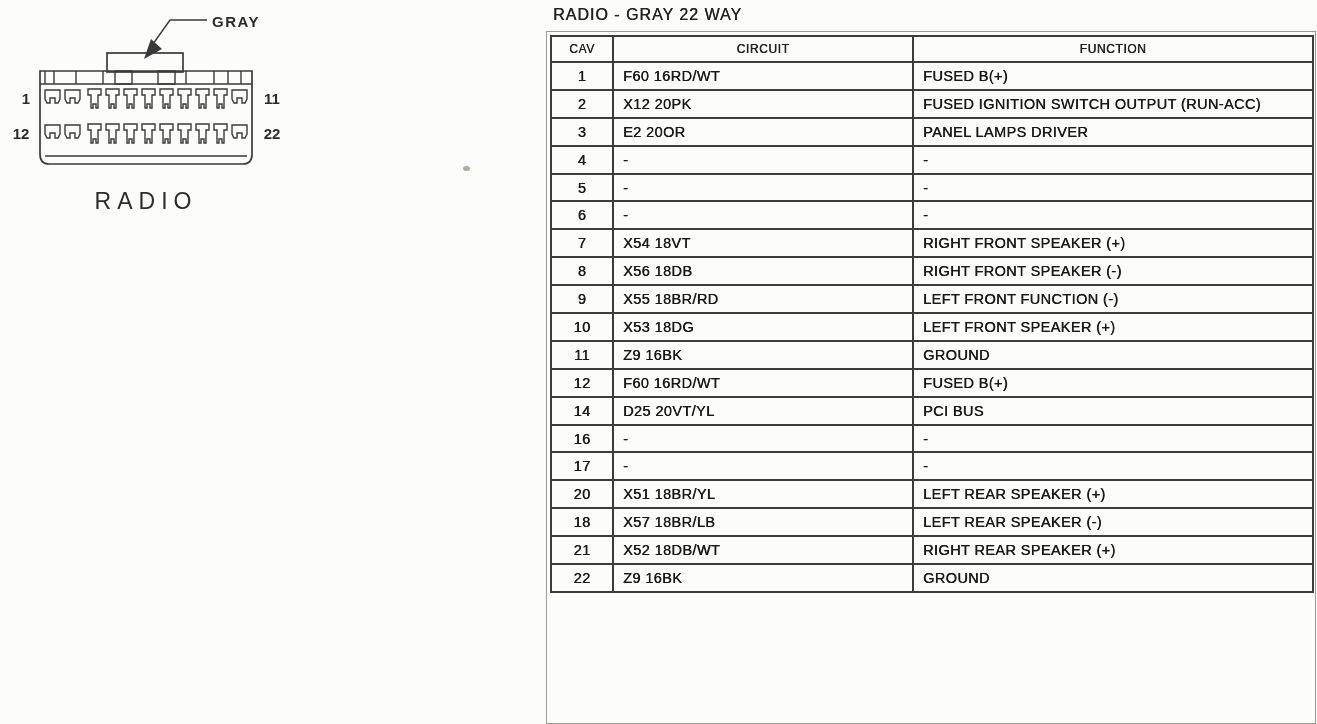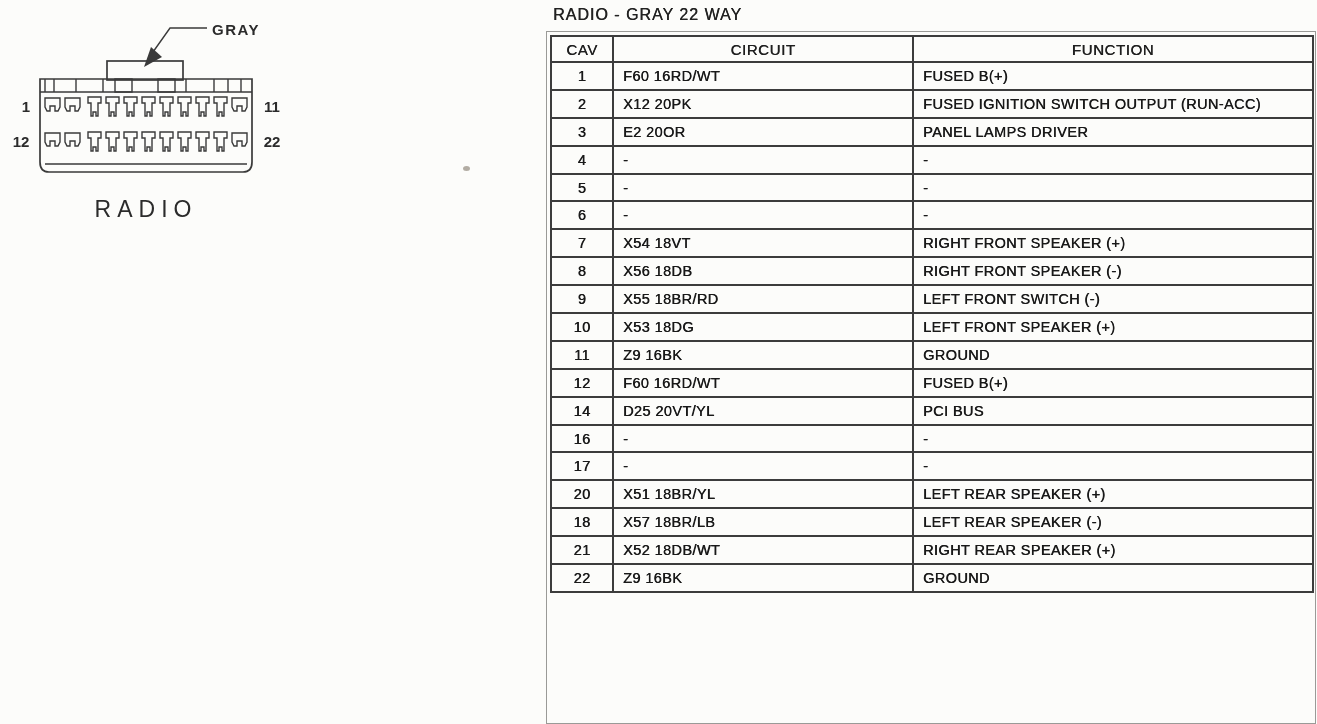--- a/index.html
+++ b/index.html
@@ -10,21 +10,21 @@
     height: 724px;
     background: #fcfcfa;
     overflow: hidden;
     font-family: "Liberation Sans", sans-serif;
     color: #1f1f1f;
   }
 
   
   .connector-figure {
     position: absolute;
-    left: 0; top: 12px;
+    left: 0; top: 4px;
     width: 300px; height: 230px;
   }
   .connector-figure svg { width: 100%; height: 100%; }
   .draw { fill: none; stroke: #3a3a3a; stroke-width: 1.7; }
   .draw-thin { fill: none; stroke: #3a3a3a; stroke-width: 1.4; }
   .ink-text { fill: #2b2b2b; font-family: "Liberation Sans", sans-serif; }
 
   
   .speck {
     position: absolute; left: 463px; top: 166px;
@@ -55,21 +55,21 @@
   table.pinout {
     border-collapse: collapse;
     width: 100%;
     table-layout: fixed;
   }
   table.pinout, table.pinout th, table.pinout td {
     border: 2px solid #3c3c3c;
   }
   table.pinout th {
     height: 26px;
-    font-size: 15px;
+    font-size: 12px;
     font-weight: normal;
     letter-spacing: 0.6px;
     text-align: center;
     text-shadow: 0.4px 0 0 #1f1f1f;
     color: #1f1f1f;
   }
   table.pinout td {
     height: 27.9px;
     font-size: 14.5px;
     letter-spacing: 0.4px;
@@ -216,21 +216,21 @@
             <td class="col-function">RIGHT FRONT SPEAKER (+)</td>
           </tr>
           <tr>
             <td class="col-cav">8</td>
             <td class="col-circuit">X56 18DB</td>
             <td class="col-function">RIGHT FRONT SPEAKER (-)</td>
           </tr>
           <tr>
             <td class="col-cav">9</td>
             <td class="col-circuit">X55 18BR/RD</td>
-            <td class="col-function">LEFT FRONT SWITCH (-)</td>
+            <td class="col-function">LEFT FRONT FUNCTION (-)</td>
           </tr>
           <tr>
             <td class="col-cav">10</td>
             <td class="col-circuit">X53 18DG</td>
             <td class="col-function">LEFT FRONT SPEAKER (+)</td>
           </tr>
           <tr>
             <td class="col-cav">11</td>
             <td class="col-circuit">Z9 16BK</td>
             <td class="col-function">GROUND</td>

